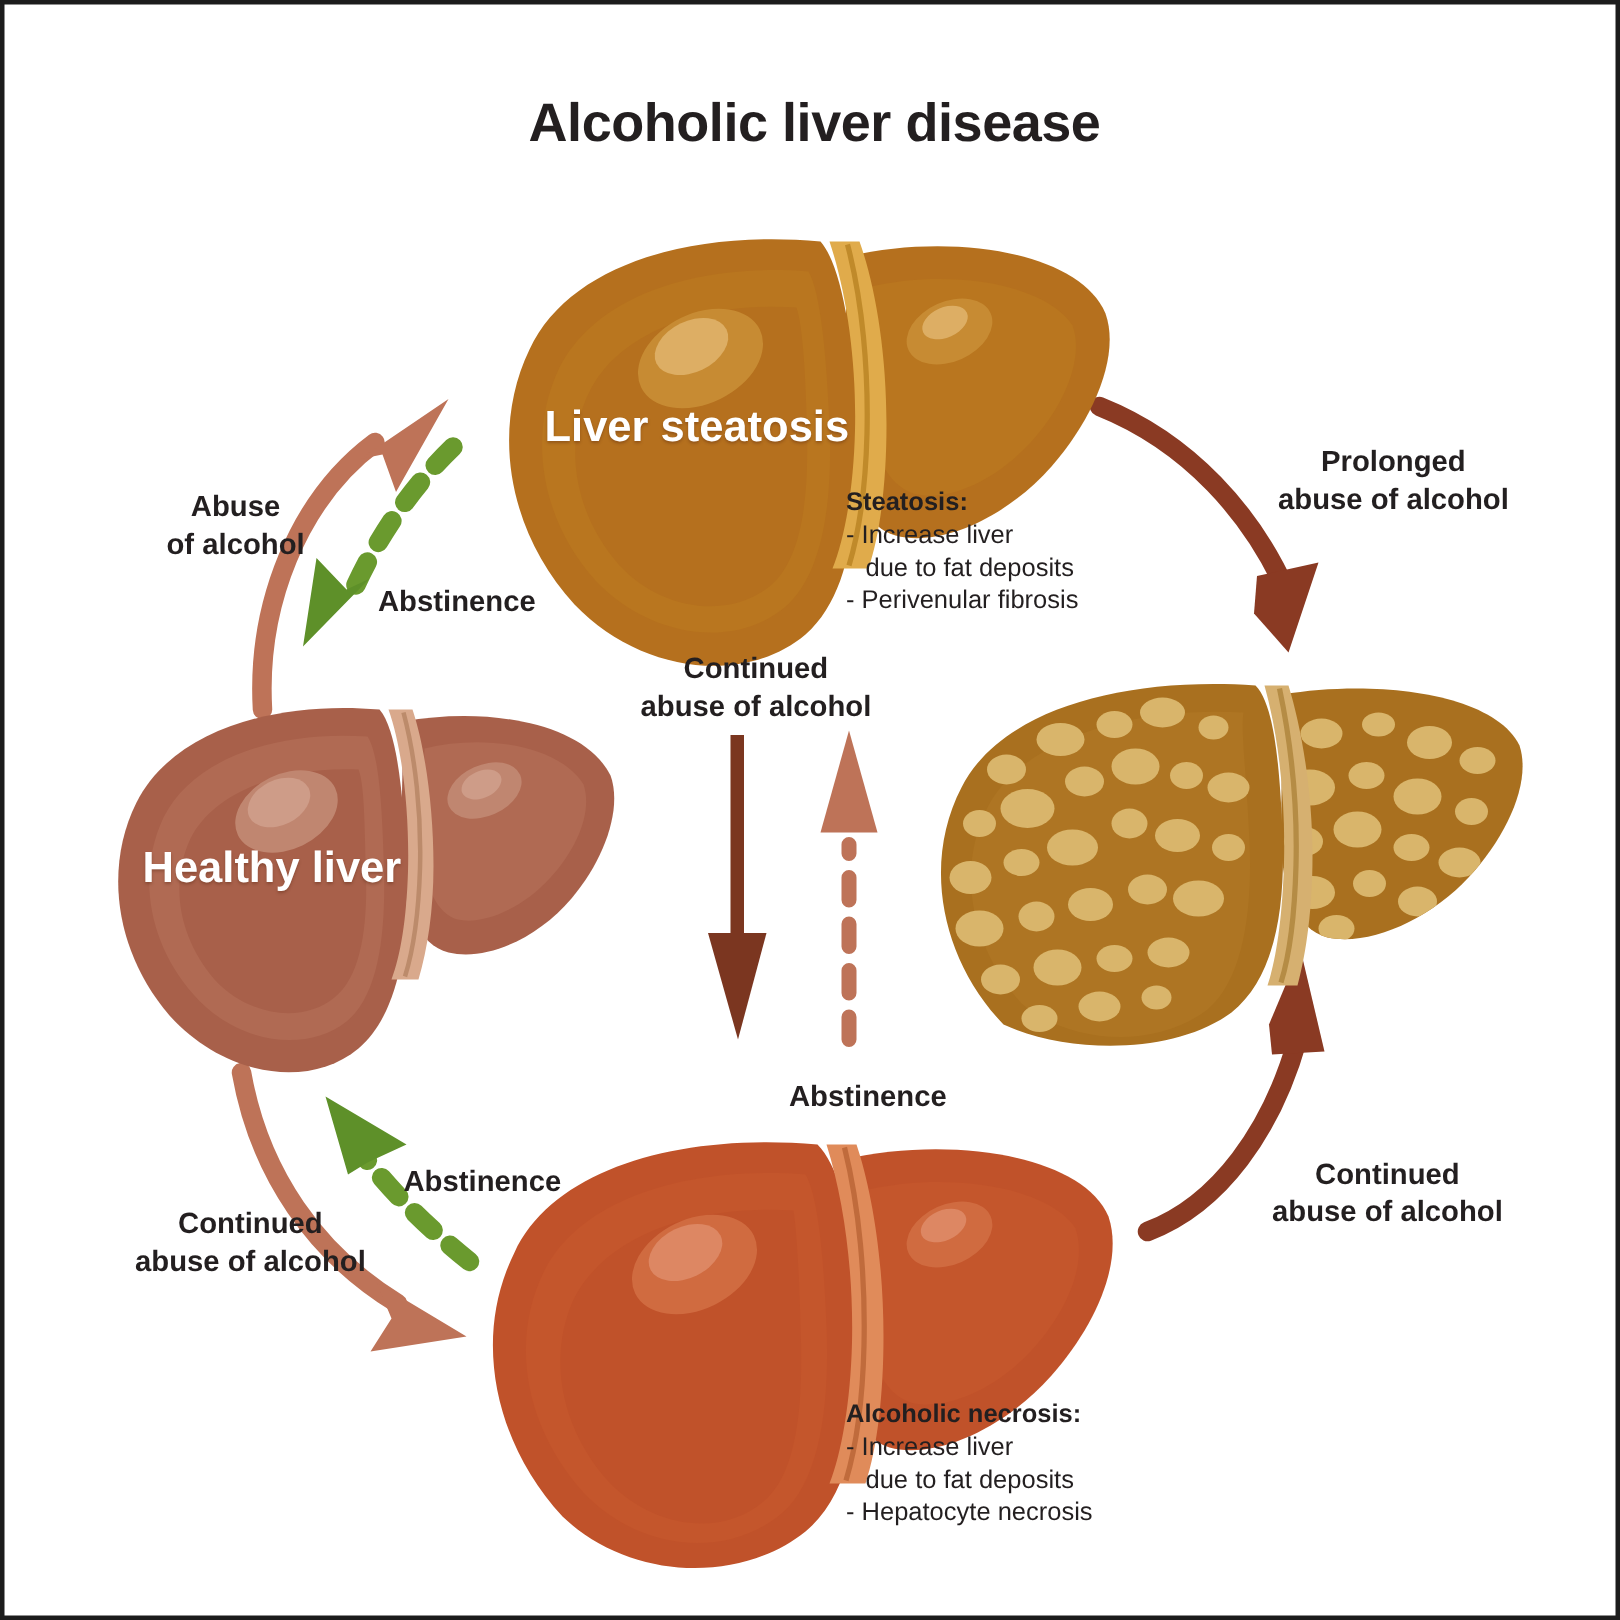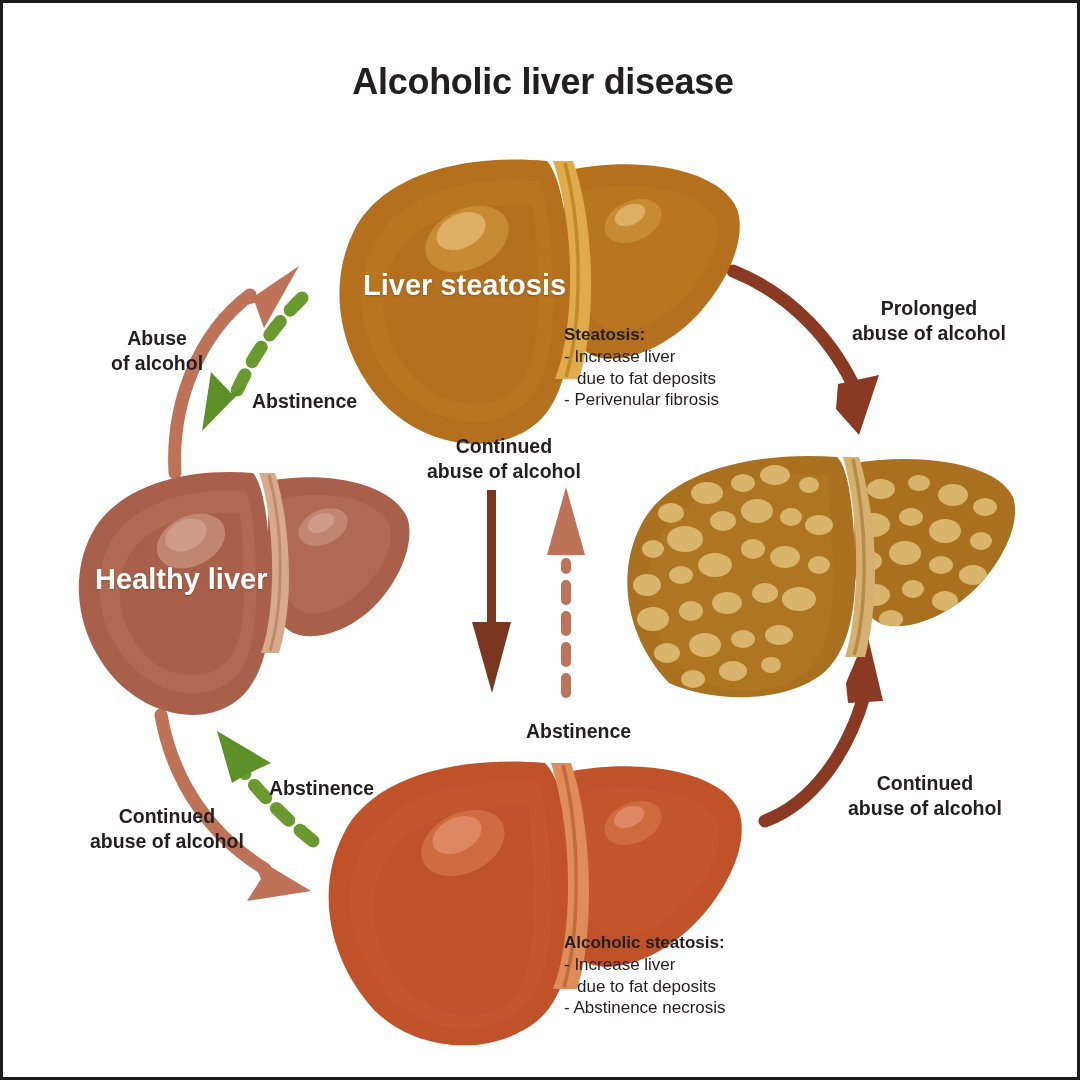--- a/index.html
+++ b/index.html
@@ -304,24 +304,24 @@
 
   <div class="info" style="left:561px; top:321px;">
     <span class="head">Steatosis:</span>
     <span class="line">- Increase liver</span>
     <span class="line indent">due to fat deposits</span>
     <span class="line">- Perivenular fibrosis</span>
   </div>
 
 
   <div class="info" style="left:561px; top:929px;">
-    <span class="head">Alcoholic steatosis:</span>
+    <span class="head">Alcoholic necrosis:</span>
     <span class="line">- Increase liver</span>
     <span class="line indent">due to fat deposits</span>
-    <span class="line">- Abstinence necrosis</span>
+    <span class="line">- Hepatocyte necrosis</span>
   </div>
 
   <div class="caption center" style="left:108px; top:323px;">
     <span>Abuse</span><br>
     <span>of alcohol</span>
   </div>
 
   <div class="caption" style="left:249px; top:386px;">
     <span>Abstinence</span>
   </div>

